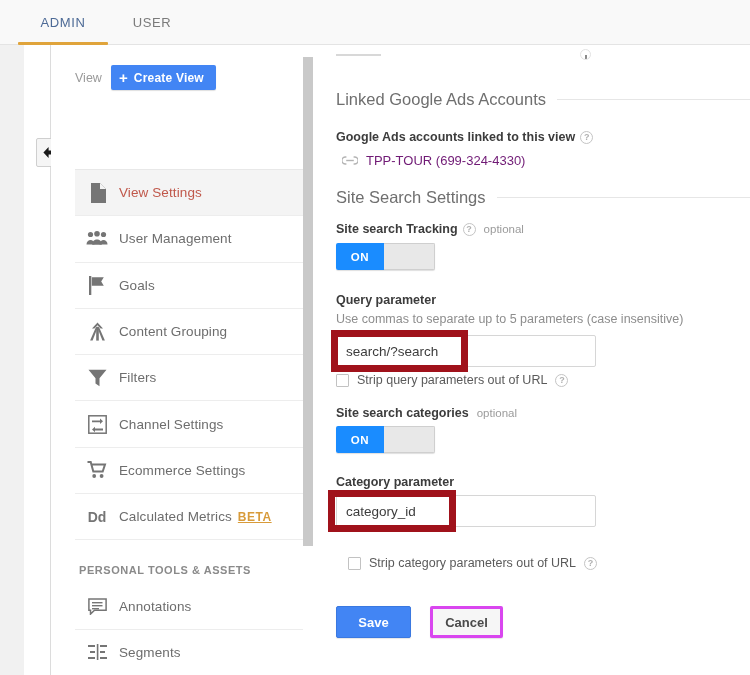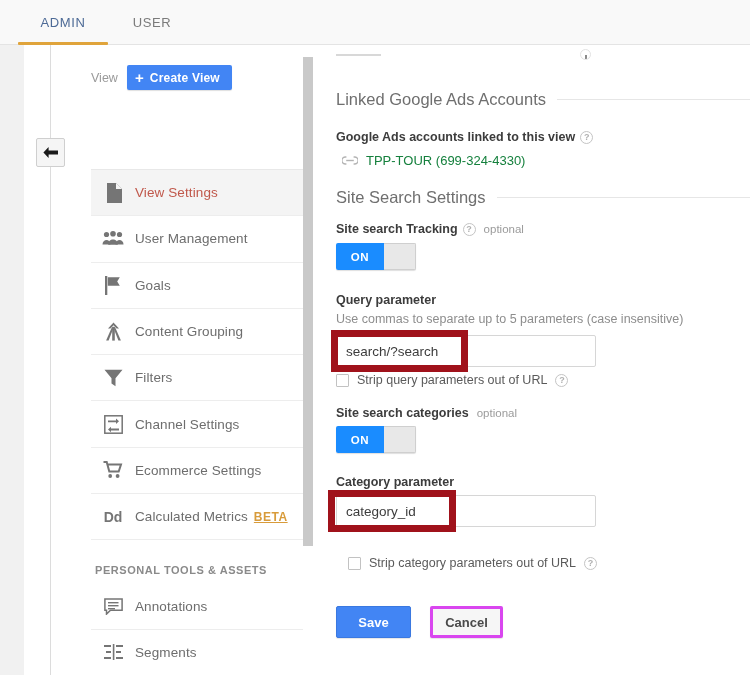--- a/index.html
+++ b/index.html
@@ -44,21 +44,21 @@
   .back-btn {
     position: absolute; left: 36px; top: 138px; width: 29px; height: 29px;
     background: #f5f5f5; border: 1px solid #cfcfcf; border-radius: 2px;
     display: flex; align-items: center; justify-content: center;
     cursor: pointer;
   }
   .back-btn svg { display: block; }
 
   
   .leftpanel {
-    position: absolute; top: 45px; left: 67px; width: 252px; height: 630px;
+    position: absolute; top: 45px; left: 51px; width: 252px; height: 630px;
     background: #ffffff;
   }
   .view-row {
     position: absolute; left: 24px; top: 20px;
     display: flex; align-items: center; gap: 9px;
   }
   .view-label { font-size: 12.5px; color: #9a9a9a; }
   .create-view-btn {
     background: #4285f4; color: #fff; border: none; border-radius: 2px;
     height: 25px; padding: 0 12px 0 8px;
@@ -154,27 +154,27 @@
     width: 13px; height: 13px; border-radius: 50%;
     border: 1px solid #c4c4c4; color: #b0b0b0;
     font-size: 9px; font-weight: bold; cursor: pointer;
     font-family: "Liberation Sans", sans-serif;
   }
   .optional-tag {
     font-size: 11.5px; color: #9b9b9b; font-weight: normal; margin-left: 3px;
   }
 
   .linked-acct {
-    position: absolute; font-size: 13px; color: #15803d;
+    position: absolute; font-size: 13px; color: #701a75;
     display: flex; align-items: center; gap: 8px;
   }
   .link-ico { color: #b3b3b3; display: flex; }
 
   .toggle {
-    position: absolute; width: 80px; height: 27px;
+    position: absolute; width: 99px; height: 27px;
     border-radius: 2px; overflow: hidden; display: flex;
     cursor: pointer; box-shadow: 0 1px 1px rgba(0,0,0,.13);
   }
   .toggle .on {
     width: 48px; background: #1a8cff; color: #fff;
     font-size: 11.5px; font-weight: bold; letter-spacing: .6px;
     display: flex; align-items: center; justify-content: center;
   }
   .toggle .knob {
     flex: 1; background: #e8e8e8; border: 1px solid #cfcfcf; border-left: none;

